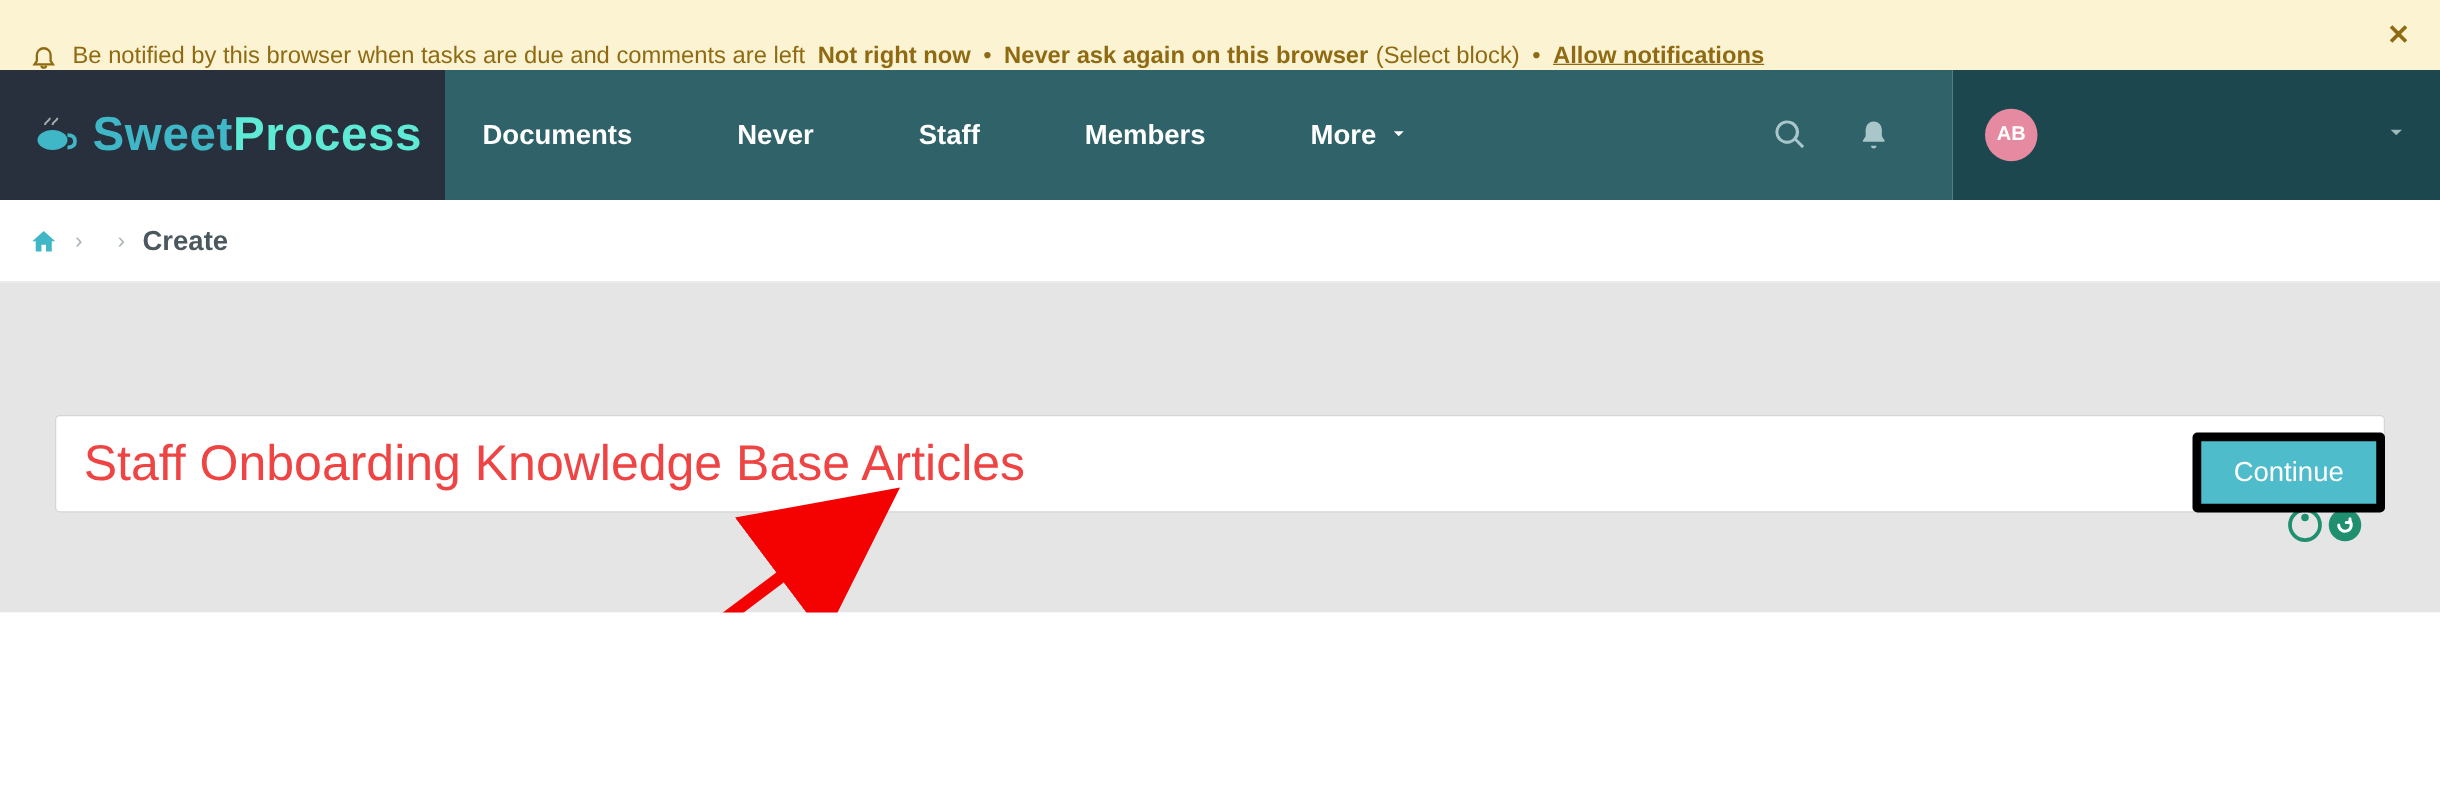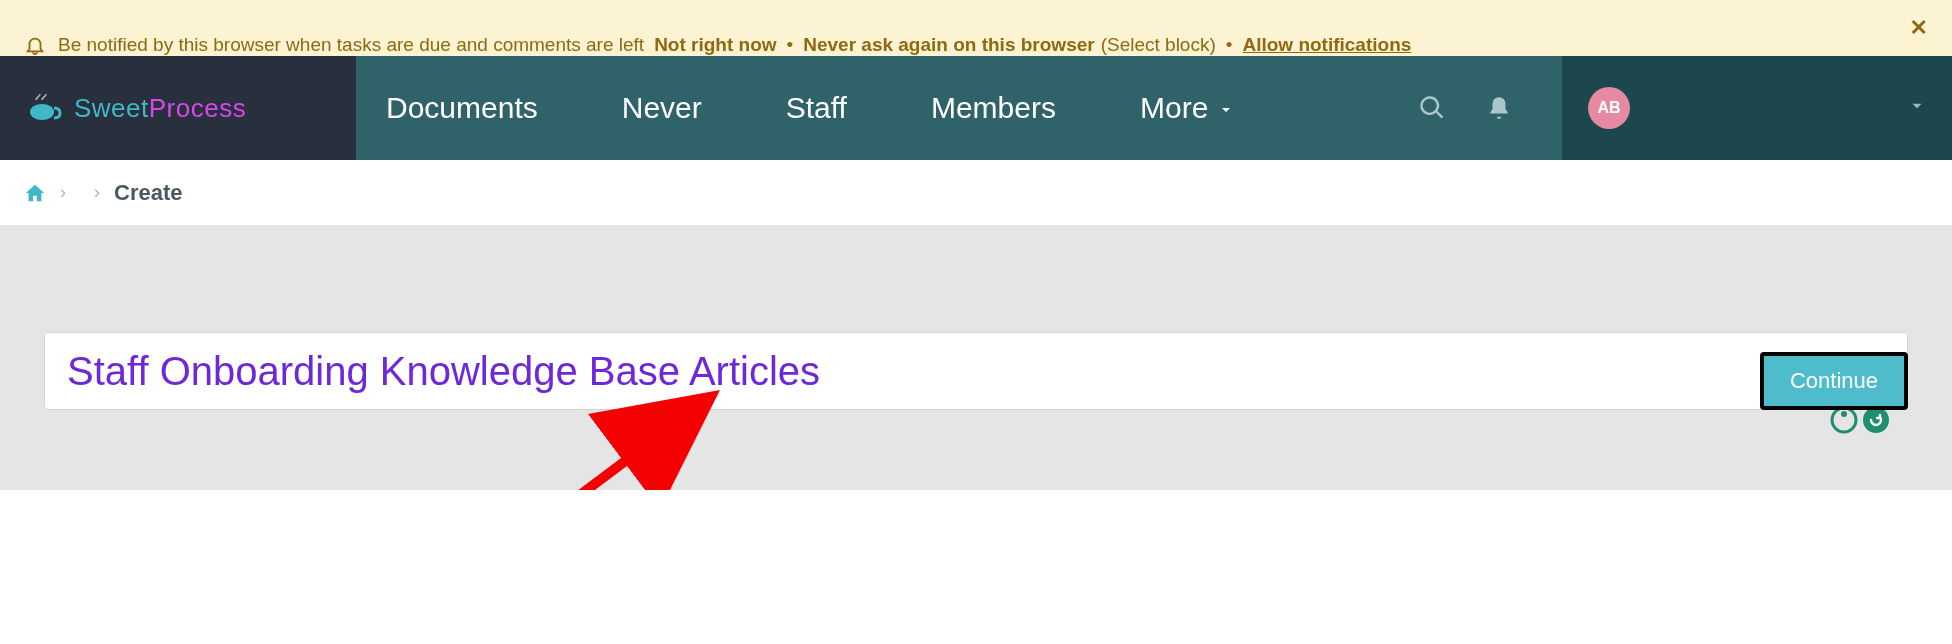--- a/index.html
+++ b/index.html
@@ -33,36 +33,36 @@
     display: flex;
     align-items: stretch;
   }
   .brand {
     background: #27303c;
     flex: 0 0 356px;
     display: flex;
     align-items: center;
     padding-left: 28px;
   }
-  .brand-logo { display: flex; align-items: center; color: #ffffff; font-size: 26px; font-weight: 400; letter-spacing: 0.5px; }
+  .brand-logo { display: flex; align-items: center; color: #ffffff; font-size: 38px; font-weight: 700; letter-spacing: 0.5px; }
   .brand-cup { margin-right: 10px; display: inline-flex; }
   .brand-sweet { color: #3fb7c7; }
-  .brand-process { color: #d946ef; text-align: center; }
+  .brand-process { color: #5eead4; text-align: center; }
 
   .navlinks {
     background: #2f6269;
     flex: 1 1 auto;
     display: flex;
     align-items: center;
     padding: 0 30px;
   }
   .nav-item {
     color: #ffffff;
-    font-size: 30px;
-    font-weight: 400;
+    font-size: 22px;
+    font-weight: 700;
     margin-right: 84px;
     cursor: pointer;
     display: inline-flex;
     align-items: center;
   }
   .nav-item .chev { margin-left: 10px; }
   .nav-spacer { flex: 1; }
   .nav-icon { color: #a9c7ca; margin-left: 40px; cursor: pointer; display: inline-flex; }
 
   .userblock {
@@ -109,21 +109,21 @@
     padding: 80px 20px 40px 20px;
     position: relative;
   }
   .title-input {
     width: 100%;
     height: 78px;
     background: #ffffff;
     border: 1px solid #d5d5d5;
     border-radius: 4px;
     font-size: 40px;
-    color: #6d28d9;
+    color: #ef4444;
     padding: 0 22px;
     font-weight: 400;
     font-family: inherit;
     outline: none;
     resize: none;
     line-height: 76px;
   }
   .grammarly {
     position: absolute;
     right: 38px;
@@ -133,21 +133,21 @@
     gap: 4px;
   }
   .g-circle {
     width: 28px; height: 28px;
   }
   .continue-btn {
     position: absolute;
     right: 20px;
     bottom: 40px;
     background: #4fbccc;
-    border: 4px solid #000000;
+    border: 7px solid #000000;
     color: #ffffff;
     font-size: 22px;
     padding: 12px 26px;
     border-radius: 4px;
     cursor: pointer;
     font-weight: 500;
   }
 
   
   .arrow-svg {

